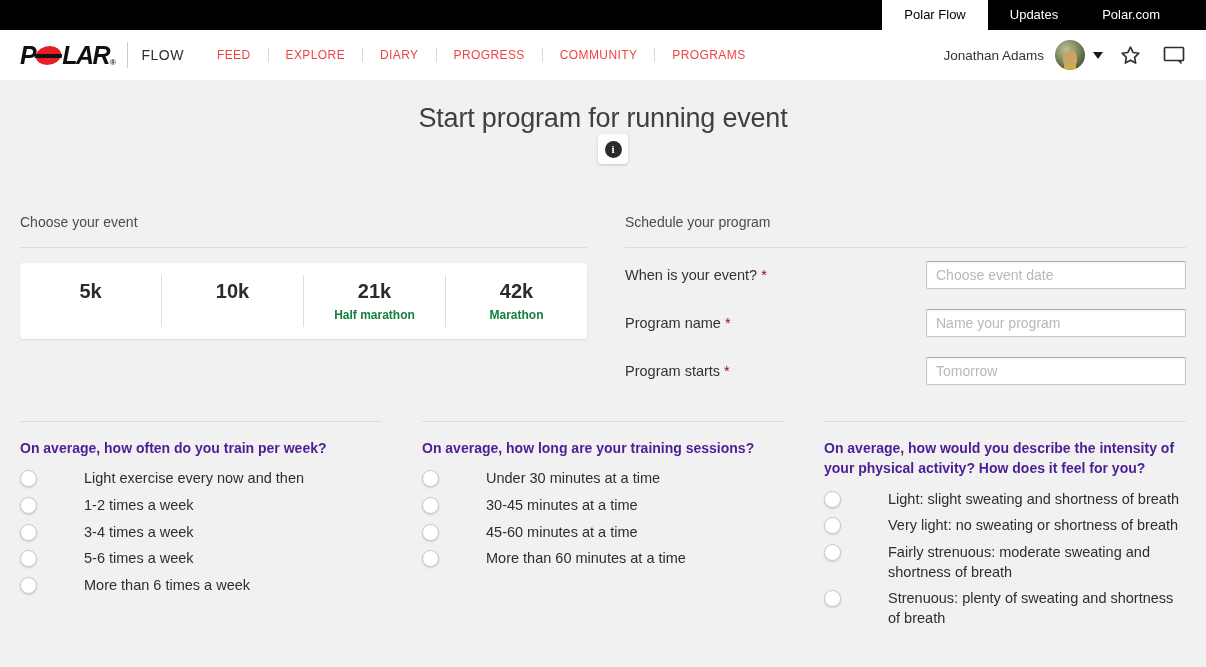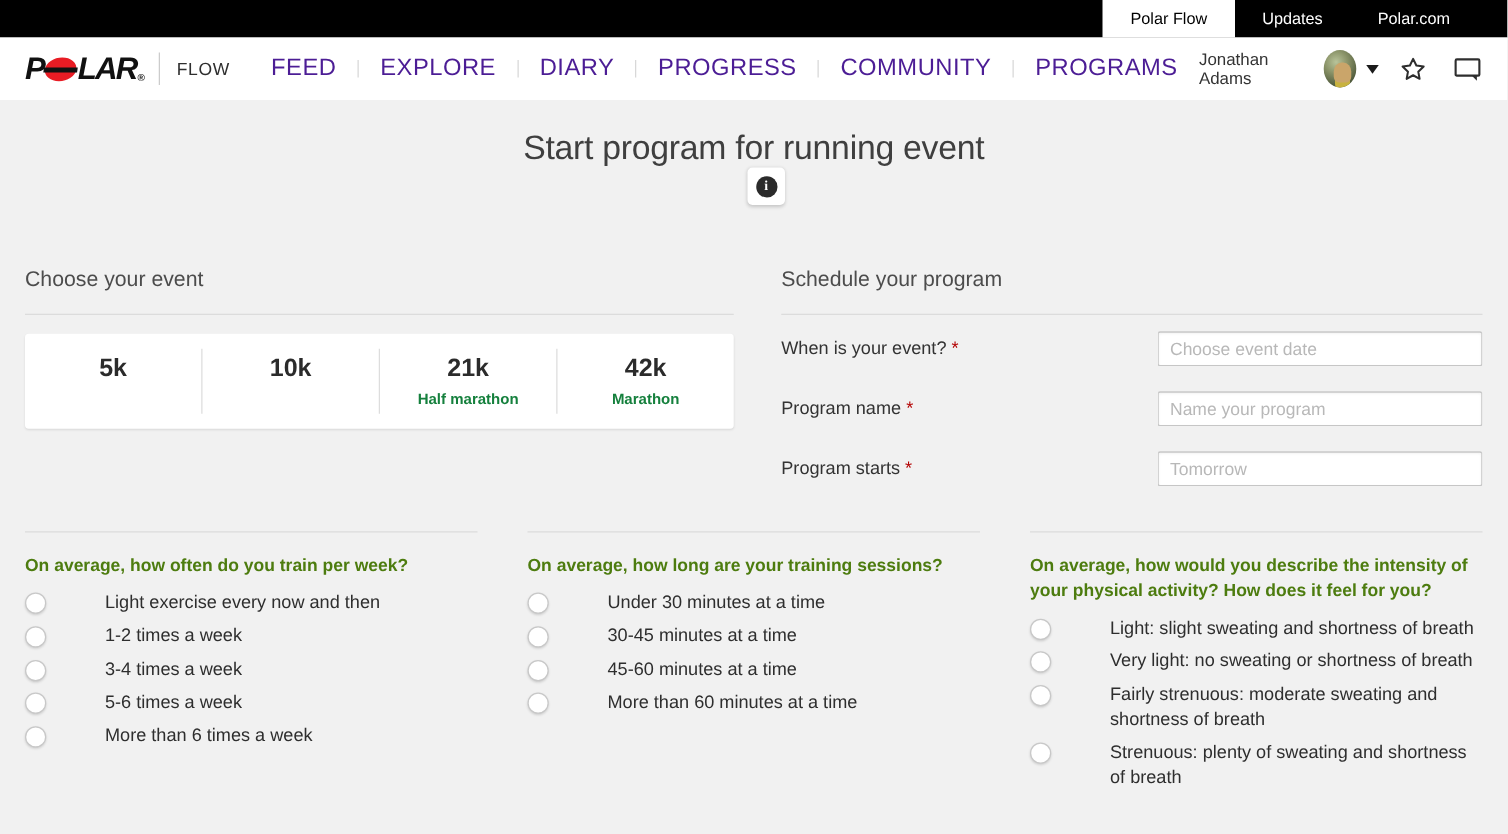--- a/index.html
+++ b/index.html
@@ -45,21 +45,21 @@
     content: ""; position: absolute; left: -1px; right: -1px; top: 8px;
     height: 4px; background: #111;
   }
   .logo-reg { font-size: 8px; font-style: normal; color: #111; align-self: flex-end; margin: 0 0 3px 1px; }
   .nav-vsep { width: 1px; height: 26px; background: #ccc; margin: 0 13px; }
   .nav-flow {
     font-size: 14px; color: #2e2e2e; letter-spacing: 0.5px; cursor: pointer;
   }
   .nav-menu { display: flex; align-items: center; }
   .nav-item {
-    font-size: 19px; color: #4c1d95; letter-spacing: 0.4px;
+    font-size: 12px; color: #ef4444; letter-spacing: 0.4px;
     padding: 0 17px; cursor: pointer; white-space: nowrap;
   }
   .nav-item-sep { width: 1px; height: 14px; background: #d8d8d8; }
   .nav-right { margin-left: auto; display: flex; align-items: center; }
   .user-name { font-size: 13.5px; color: #333; margin-right: 11px; cursor: pointer; }
   .avatar {
     width: 30px; height: 30px; border-radius: 50%; cursor: pointer;
     background: radial-gradient(circle at 38% 32%, #b9c49a 0%, #8a9368 35%, #556040 70%, #333c26 100%);
     position: relative; overflow: hidden;
   }
@@ -92,21 +92,21 @@
     width: 17px; height: 17px; border-radius: 50%; background: #2b2b2b;
     color: #fff; font-size: 11px; font-weight: bold; font-family: "Liberation Serif", serif;
     display: flex; align-items: center; justify-content: center; line-height: 1;
   }
 
   .main-row { display: flex; margin-top: 50px; }
   .col-left { width: 567px; flex: none; }
   .col-right { flex: 1; margin-left: 38px; }
 
   h2.section-heading {
-    font-size: 17px; font-weight: 400; color: #4c4c4c; margin-bottom: 17px;
+    font-size: 14px; font-weight: 400; color: #4c4c4c; margin-bottom: 17px;
   }
   .section-hr { border: none; border-top: 1px solid #dcdcdc; }
 
   
   .event-card {
     margin-top: 15px; height: 76px; background: #fff; border-radius: 3px;
     box-shadow: 0 1px 2px rgba(0,0,0,0.10);
     display: flex; align-items: stretch;
   }
   .event-cell {
@@ -133,21 +133,21 @@
   }
   .text-input::placeholder { color: #b8b8b8; opacity: 1; }
 
   
   .activity-heading { margin-top: 52px; }
   .activity-grid {
     margin-top: 16px;
     display: grid; grid-template-columns: 362px 362px 1fr; column-gap: 40px;
   }
   .question {
-    font-size: 14px; font-weight: bold; color: #4d7c0f;
+    font-size: 14px; font-weight: bold; color: #4c1d95;
     margin: 16px 0 11px; line-height: 1.45;
   }
   .radio-option { display: flex; align-items: flex-start; margin-bottom: 7px; cursor: pointer; gap: 38px; }
   .radio-circle {
     flex: none; width: 17px; height: 17px; margin-top: 1px;
     border-radius: 50%; background: #fff; border: 1px solid #c8c8c8;
     box-shadow: 0 1px 2px rgba(0,0,0,0.15);
   }
   .radio-label { font-size: 14.5px; color: #2e2e2e; line-height: 1.36; margin-left: 9px; }
 

